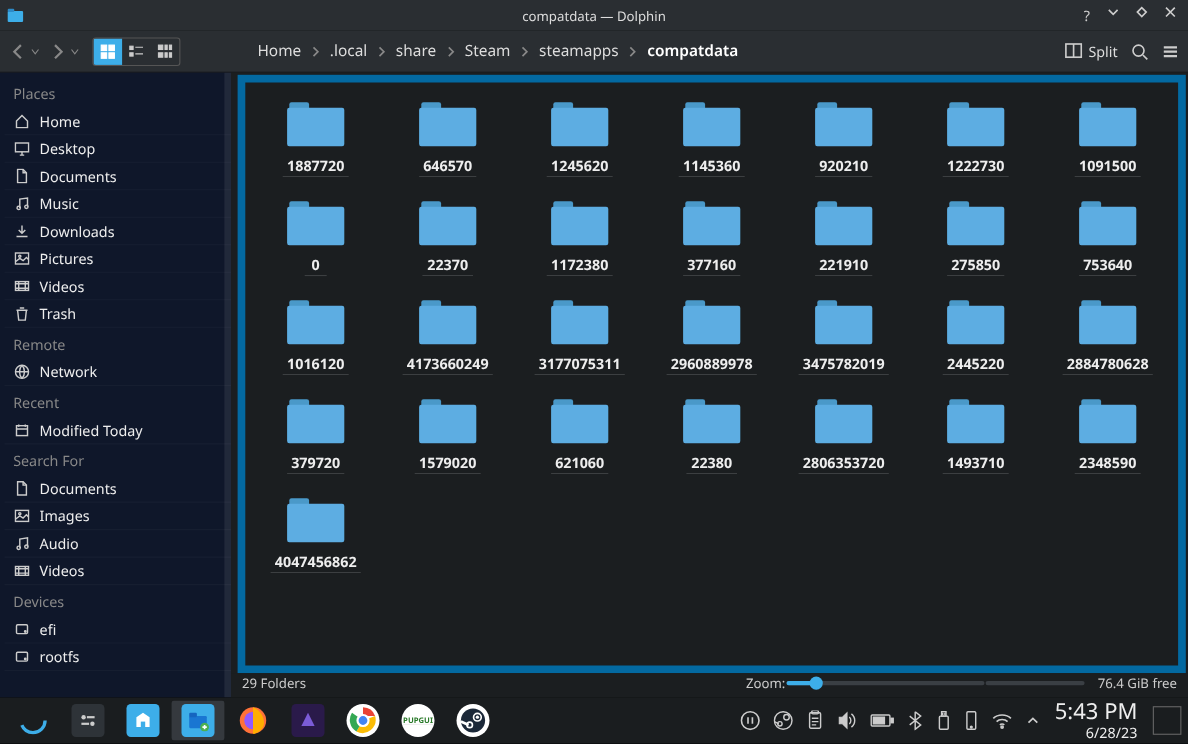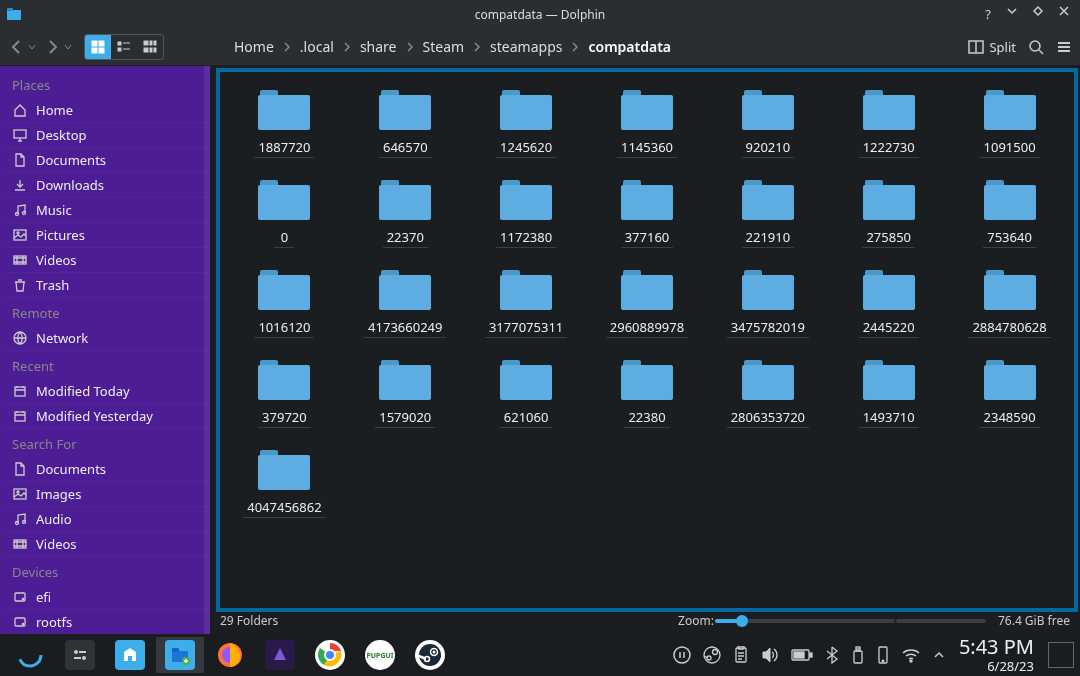--- a/index.html
+++ b/index.html
@@ -15,29 +15,29 @@
 .view-toggle { display: flex; background: #2a2e32; border: 1px solid #555; border-radius: 3px; overflow: hidden; margin-left: 6px; }
 .view-toggle .vbtn { width: 26px; height: 24px; display: flex; align-items: center; justify-content: center; cursor: pointer; }
 .view-toggle .vbtn.active { background: #3daee9; }
 .view-toggle .vbtn svg { stroke: #ccc; fill: #ccc; }
 .view-toggle .vbtn.active svg { stroke: #fff; fill: #fff; }
 .breadcrumb { display: flex; align-items: center; gap: 4px; margin-left: 60px; color: #ddd; font-size: 14px; }
 .breadcrumb .crumb { cursor: pointer; padding: 2px 4px; }
 .breadcrumb .crumb.current { font-weight: 600; color: #fff; }
 .breadcrumb .sep { color: #777; }
 .toolbar-right { margin-left: auto; display: flex; align-items: center; gap: 12px; color: #ddd; }
-.split-btn { display: flex; align-items: center; gap: 5px; cursor: pointer; }
+.split-btn { display: flex; align-items: flex-start; gap: 5px; cursor: pointer; }
 .body { flex: 1; display: flex; min-height: 0; }
-.sidebar { width: 210px; background: #4c1d95; overflow-y: auto; padding: 4px 0 4px 4px; position: relative; }
+.sidebar { width: 210px; background: #0f172a; overflow-y: auto; padding: 4px 0 4px 4px; position: relative; }
 .sidebar .section-header { color: #888; font-size: 13px; padding: 6px 8px 4px; }
 .sidebar .item { display: flex; align-items: center; gap: 8px; padding: 3px 8px; cursor: pointer; color: #eee; border-bottom: 1px solid rgba(255,255,255,0.03); }
 .sidebar .icon { width: 16px; height: 16px; display: flex; align-items: center; justify-content: center; flex-shrink: 0; }
 .sidebar-scroll-hint { position: absolute; right: 0; top: 0; bottom: 0; width: 6px; background: rgba(255,255,255,0.08); }
 .main { flex: 1; display: flex; flex-direction: column; background: #1b1e20; }
-.folder-view { flex: 1; margin: 2px 2px 0 6px; border: 4px solid #0369a1; background: #1b1e20; overflow-y: auto; padding: 14px 6px; }
+.folder-view { flex: 1; margin: 2px 2px 0 6px; border: 7px solid #0369a1; background: #1b1e20; overflow-y: auto; padding: 14px 6px; font-weight: bold; }
 .grid { display: grid; grid-template-columns: repeat(7, 1fr); gap: 14px 4px; }
 .folder { display: flex; flex-direction: column; align-items: center; cursor: pointer; padding: 4px; }
 .folder .ficn { width: 52px; height: 40px; position: relative; }
 .folder .ficn .tab { position: absolute; top: 0; left: 2px; width: 18px; height: 6px; background: #4a99c9; border-radius: 2px 2px 0 0; }
 .folder .ficn .body { position: absolute; top: 5px; left: 0; right: 0; bottom: 0; background: #5dade2; border-radius: 2px; }
 .folder .label { margin-top: 8px; font-size: 13px; color: #eee; text-align: center; border-bottom: 1px solid rgba(255,255,255,0.15); padding: 0 4px 1px; min-width: 20px; }
 .statusbar { height: 22px; background: #1b1e20; display: flex; align-items: flex-start; padding: 0 10px; color: #ccc; font-size: 12px; gap: 12px; }
 .statusbar .left { flex: 0 0 auto; }
 .statusbar .spacer { flex: 1; }
 .statusbar .zoom { display: flex; align-items: center; gap: 1px; }
@@ -220,38 +220,38 @@
           <svg width="14" height="14" viewBox="0 0 14 14" fill="none" stroke="#ccc" stroke-width="1.3">
             <path d="M3 1 L8 1 L11 4 L11 13 L3 13 Z"></path>
             <path d="M8 1 L8 4 L11 4"></path>
           </svg>
         </span>
         <span>Documents</span>
       </div>
       <div class="item">
         <span class="icon">
           <svg width="14" height="14" viewBox="0 0 14 14" fill="none" stroke="#ccc" stroke-width="1.3">
-            <path d="M7 2 L7 9 M4 6 L7 9 L10 6 M2 12 L12 12"></path>
-          </svg>
-        </span>
-        <span>Downloads</span>
-      </div>
-      <div class="item">
-        <span class="icon">
-          <svg width="14" height="14" viewBox="0 0 14 14" fill="none" stroke="#ccc" stroke-width="1.3">
             <path d="M5 11 L5 3 L12 2 L12 10"></path>
             <circle cx="4" cy="11" r="1.5"></circle>
             <circle cx="11" cy="10" r="1.5"></circle>
           </svg>
         </span>
         <span>Music</span>
       </div>
       <div class="item">
         <span class="icon">
           <svg width="14" height="14" viewBox="0 0 14 14" fill="none" stroke="#ccc" stroke-width="1.3">
+            <path d="M7 2 L7 9 M4 6 L7 9 L10 6 M2 12 L12 12"></path>
+          </svg>
+        </span>
+        <span>Downloads</span>
+      </div>
+      <div class="item">
+        <span class="icon">
+          <svg width="14" height="14" viewBox="0 0 14 14" fill="none" stroke="#ccc" stroke-width="1.3">
             <rect x="1" y="2" width="12" height="10"></rect>
             <circle cx="5" cy="5" r="1"></circle>
             <path d="M1 10 L5 7 L8 9 L11 6 L13 8"></path>
           </svg>
         </span>
         <span>Pictures</span>
       </div>
       <div class="item">
         <span class="icon">
           <svg width="14" height="14" viewBox="0 0 14 14" fill="none" stroke="#ccc" stroke-width="1.3">
@@ -281,29 +281,20 @@
       </div>
       <div class="section-header">Recent</div>
       <div class="item">
         <span class="icon">
           <svg width="14" height="14" viewBox="0 0 14 14" fill="none" stroke="#ccc" stroke-width="1.3">
             <rect x="2" y="3" width="10" height="9"></rect>
             <path d="M2 6 L12 6 M4 2 L4 4 M10 2 L10 4"></path>
           </svg>
         </span>
         <span>Modified Today</span>
-      </div>
-      <div class="item">
-        <span class="icon">
-          <svg width="14" height="14" viewBox="0 0 14 14" fill="none" stroke="#ccc" stroke-width="1.3">
-            <rect x="2" y="3" width="10" height="9"></rect>
-            <path d="M2 6 L12 6 M4 2 L4 4 M10 2 L10 4"></path>
-          </svg>
-        </span>
-        <span>Modified Yesterday</span>
       </div>
       <div class="section-header">Search For</div>
       <div class="item">
         <span class="icon">
           <svg width="14" height="14" viewBox="0 0 14 14" fill="none" stroke="#ccc" stroke-width="1.3">
             <path d="M3 1 L8 1 L11 4 L11 13 L3 13 Z"></path>
             <path d="M8 1 L8 4 L11 4"></path>
           </svg>
         </span>
         <span>Documents</span>

